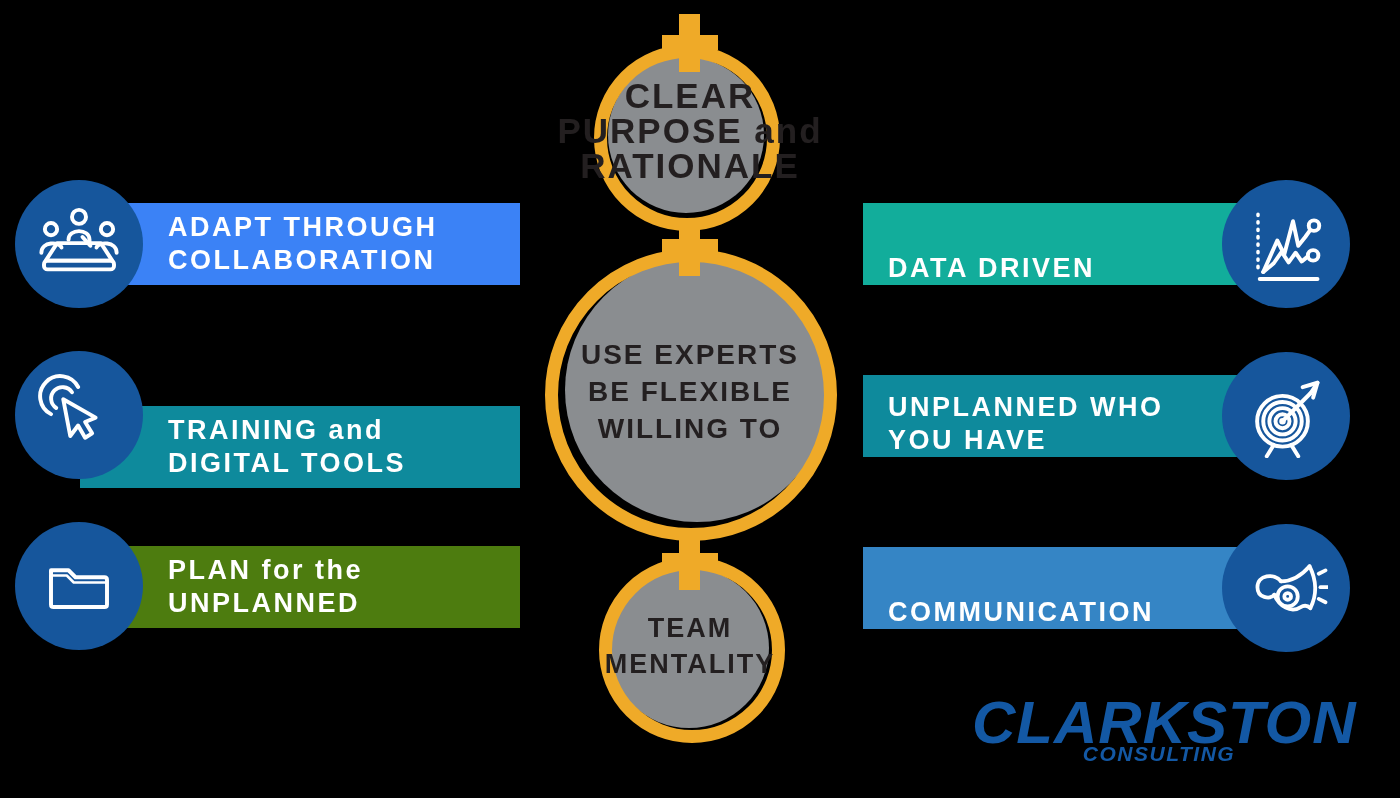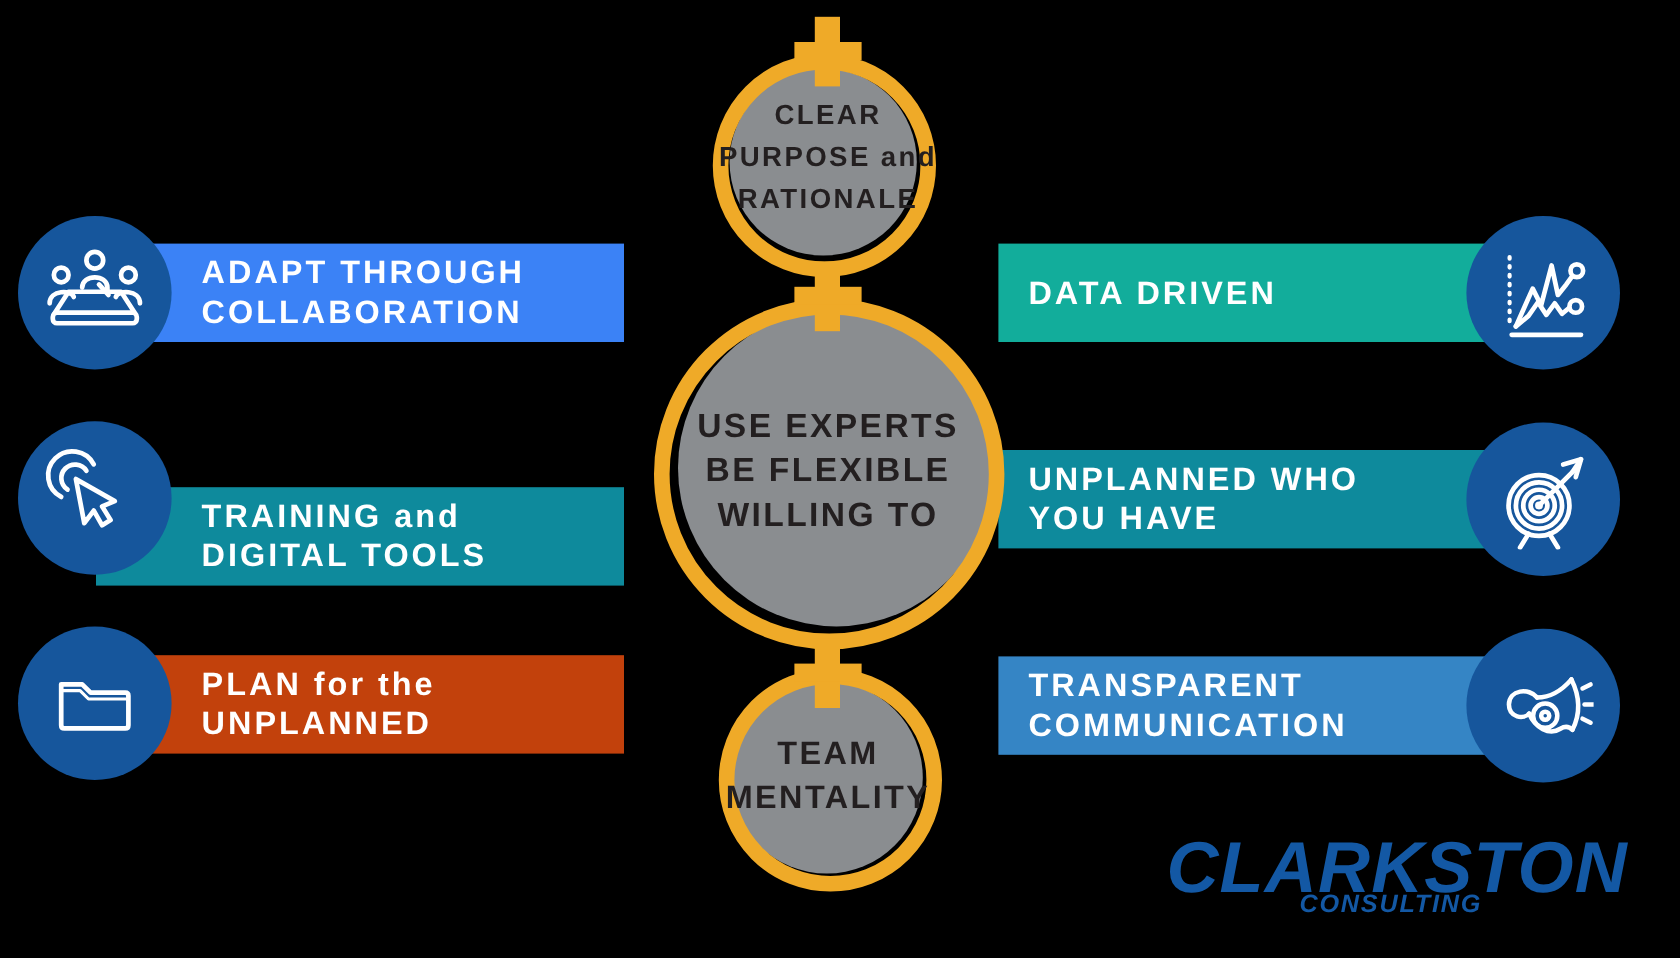--- a/index.html
+++ b/index.html
@@ -6,21 +6,21 @@
   #canvas{
     position:relative;width:1400px;height:798px;background:#000000;overflow:hidden;
     font-family:"Liberation Sans", sans-serif;
   }
   
   .banner{
     position:absolute;height:82px;z-index:1;display:flex;flex-direction:column;justify-content:center;
     color:#fff;font-weight:bold;font-size:27px;letter-spacing:2.5px;line-height:33px;box-sizing:border-box;
   }
   .banner.left{left:80px;width:440px;padding-left:88px;}
-  .banner.right{left:832px;width:434px;padding-left:25px;}
+  .banner.right{left:863px;width:434px;padding-left:25px;justify-content:flex-end;}
   
   .icon-circle{
     position:absolute;width:128px;height:128px;border-radius:50%;background:#16569C;z-index:2;
     display:flex;align-items:center;justify-content:center;
   }
   .icon-circle.left-ic{left:15px;}
   .icon-circle.right-ic{left:1222px;}
   .icon-circle svg{stroke:#FFFFFF;fill:none;stroke-width:4.5;stroke-linecap:round;stroke-linejoin:round;}
   
   .gray-node{position:absolute;border-radius:50%;background:#8A8D90;z-index:1;}
@@ -34,42 +34,42 @@
   .plus{position:absolute;width:56px;height:58px;z-index:3;}
   .plus::before{content:"";position:absolute;left:17px;top:0;width:21px;height:58px;background:#EFAA28;}
   .plus::after{content:"";position:absolute;left:0;top:21px;width:56px;height:15px;background:#EFAA28;}
   #plus-1{left:662px;top:14px;}
   #plus-2{left:662px;top:218px;}
   #plus-3{left:662px;top:532px;}
   .circle-text{
     position:absolute;left:540px;width:300px;color:#231F20;font-weight:bold;text-align:center;
     letter-spacing:2px;z-index:4;white-space:nowrap;
   }
-  #text-top{top:78px;font-size:23px;line-height:35px;}
+  #text-top{top:78px;font-size:35px;line-height:35px;}
   #text-mid{top:336px;font-size:28px;line-height:37px;}
   #text-bot{top:610px;font-size:27px;line-height:36px;}
   
   #logo{position:absolute;left:972px;top:700px;width:380px;color:#1358A4;font-weight:bold;font-style:italic;z-index:5;}
   #logo-primary{font-size:60px;line-height:46px;letter-spacing:1px;}
   #logo-secondary{font-size:21px;line-height:22px;letter-spacing:1.5px;text-align:center;padding-right:6px;margin-top:-3px;}
 </style>
 </head>
 <body>
 
 <div id="canvas">
 
   <div class="banner left" style="top: 203px; background-color: #3b82f6;">
     <div>ADAPT THROUGH</div>
     <div>COLLABORATION</div>
   </div>
   <div class="banner left" style="top: 374px; background-color: rgb(14, 138, 156); margin-top: 32px;">
     <div>TRAINING and</div>
     <div>DIGITAL TOOLS</div>
   </div>
-  <div class="banner left" style="top: 546px; background-color: #c2410c;">
+  <div class="banner left" style="top: 546px; background-color: #4d7c0f;">
     <div>PLAN for the</div>
     <div>UNPLANNED</div>
   </div>
 
   <div class="icon-circle left-ic" style="top:180px">
     <svg width="84" height="84" viewBox="0 0 96 96">
       <circle cx="48" cy="17" r="8"></circle>
       <path d="M36 43 C36 30 60 30 60 43 L60 47"></path>
       <path d="M52 40 L61 50"></path>
       <circle cx="16" cy="31" r="7"></circle>
@@ -96,21 +96,20 @@
 
   <div class="banner right" style="top: 203px; background-color: rgb(18, 173, 155);">
     <div>DATA DRIVEN</div>
     <div></div>
   </div>
   <div class="banner right" style="top: 375px; background-color: rgb(14, 138, 156);">
     <div>UNPLANNED WHO</div>
     <div>YOU HAVE</div>
   </div>
   <div class="banner right" style="top: 547px; background-color: rgb(53, 133, 197);">
-    <div>TRANSPARENT</div>
     <div>COMMUNICATION</div>
   </div>
 
   <div class="icon-circle right-ic" style="top:180px">
     <svg width="84" height="84" viewBox="0 0 96 96">
       <path d="M16 14 V80" stroke-width="4" stroke-dasharray="1.5 7"></path>
       <path d="M18 88 H84"></path>
       <path d="M22 80 L38 44 L46 60 L56 22 L62 50 L70 40 L75 33"></path>
       <circle cx="80" cy="27" r="6"></circle>
       <path d="M22 80 L34 70 L43 57 L51 69 L59 58 L66 68 L72 63"></path>

